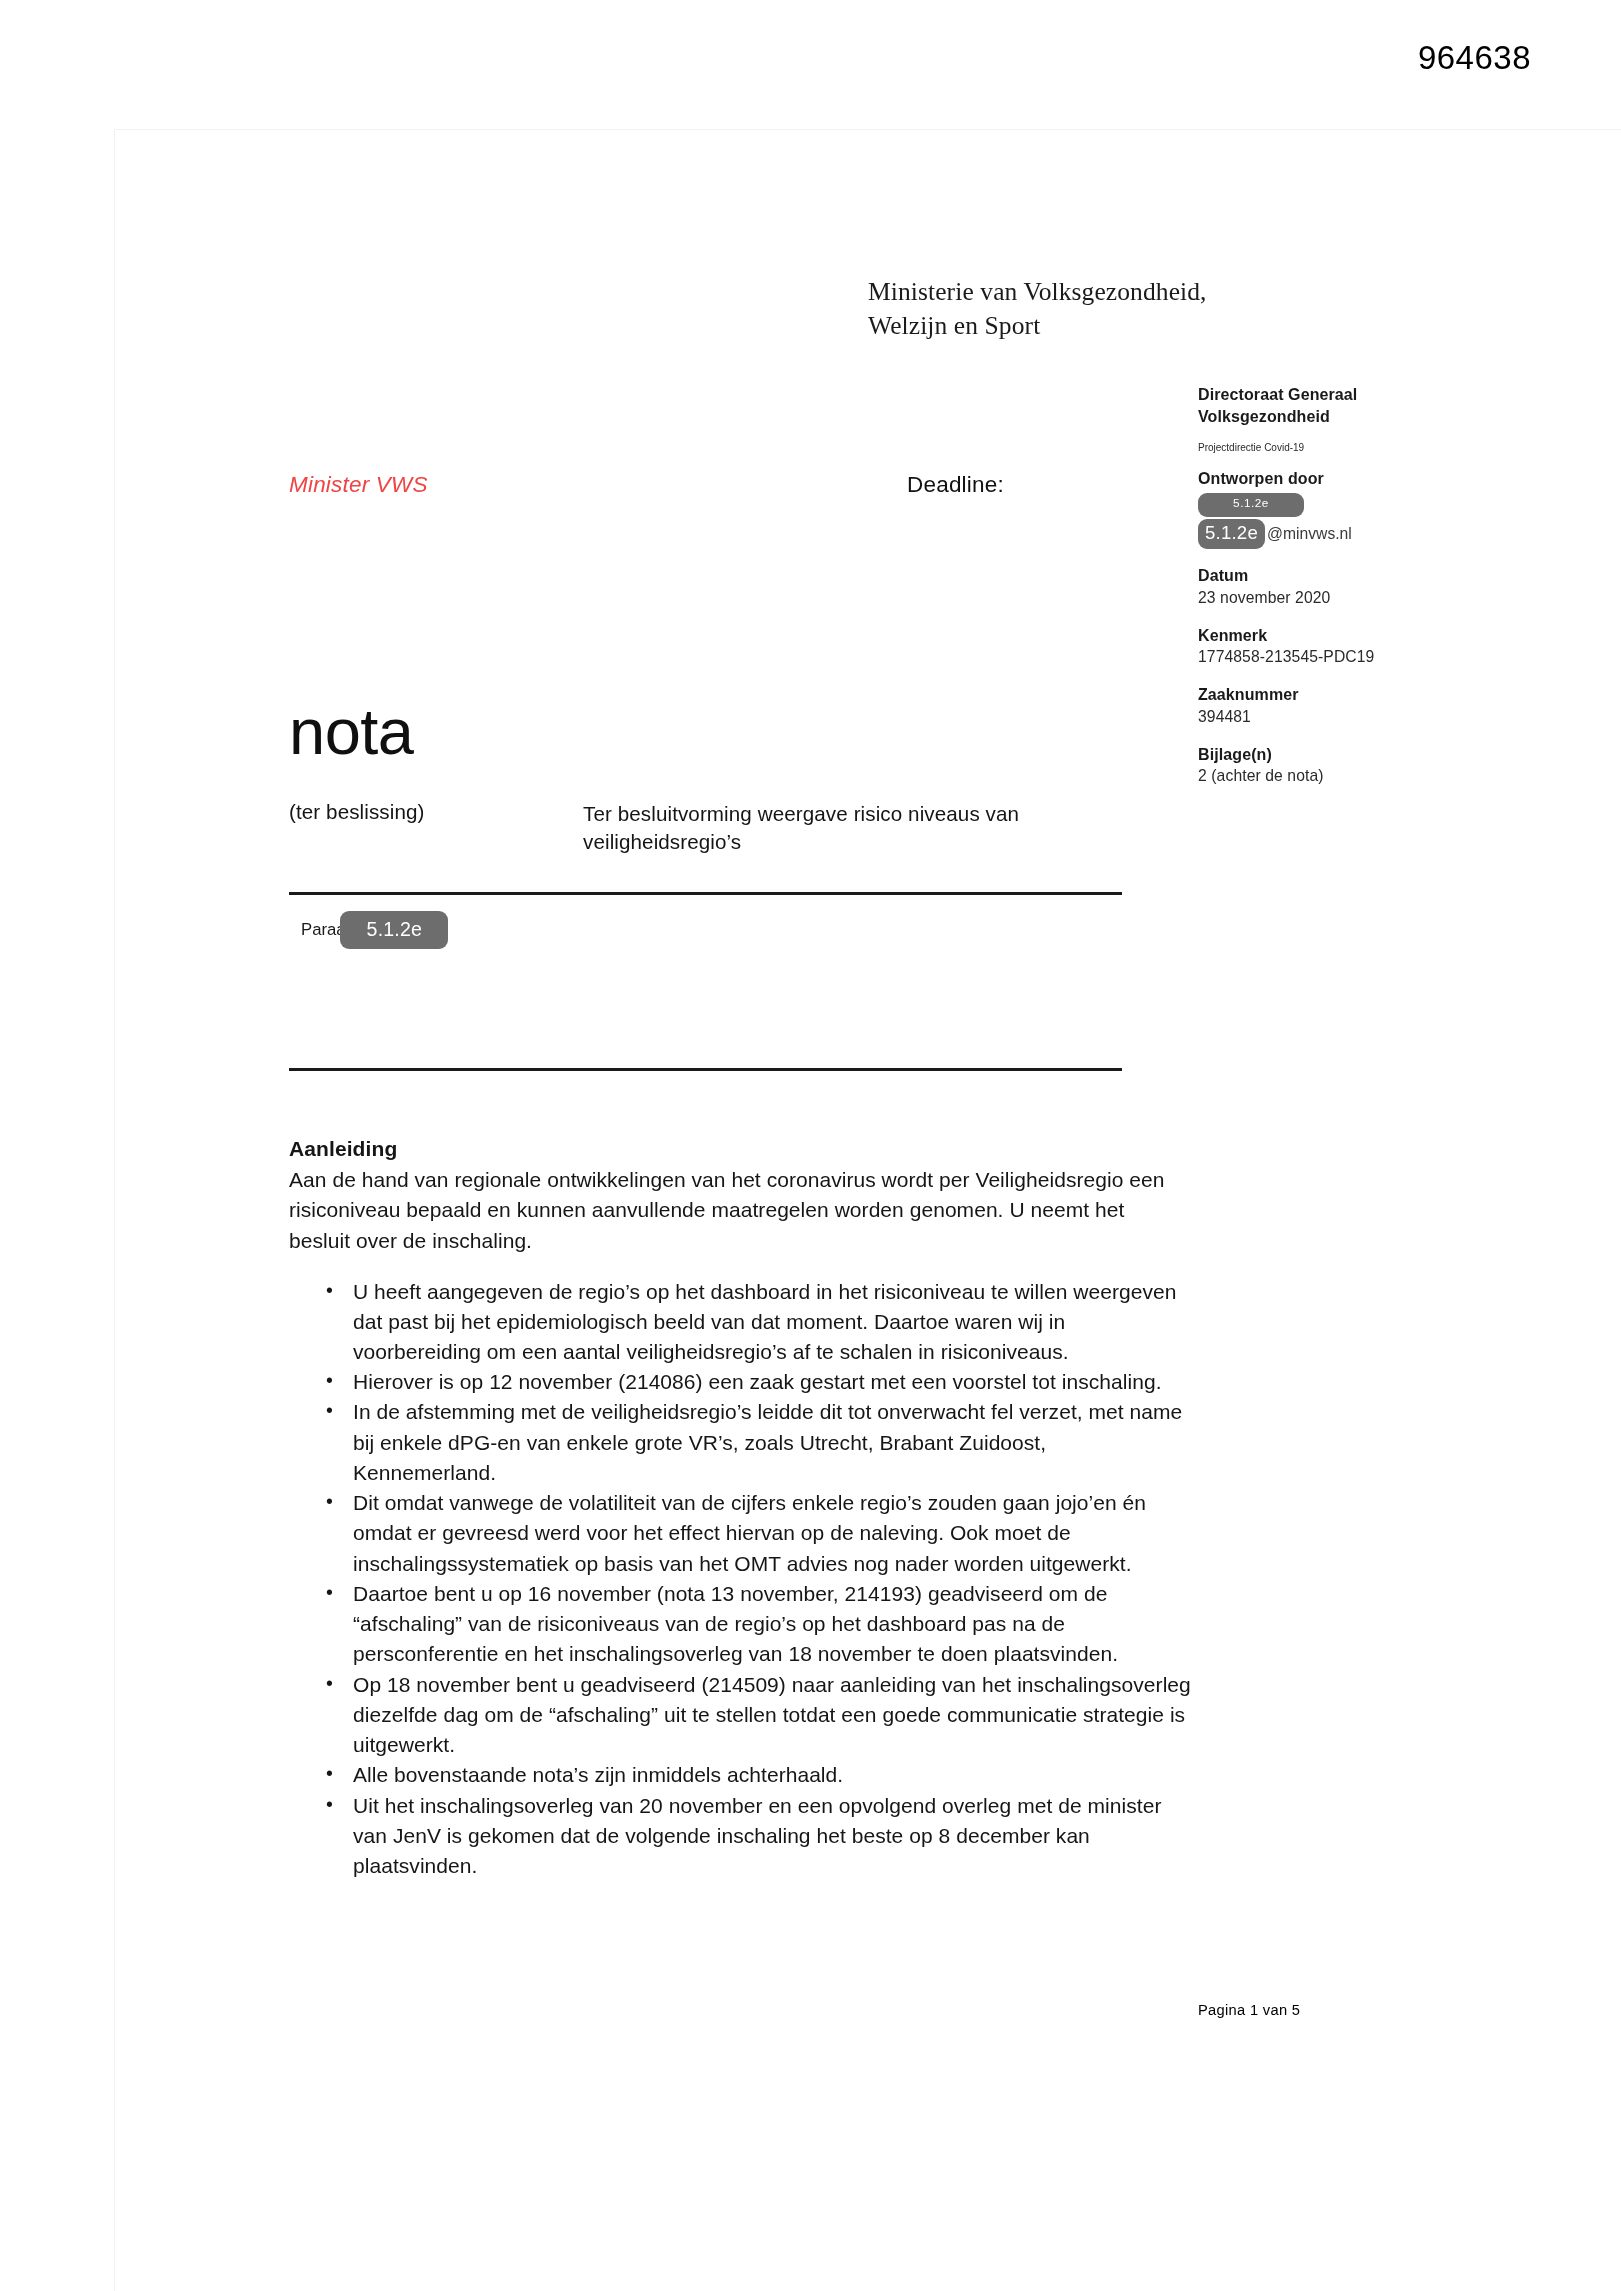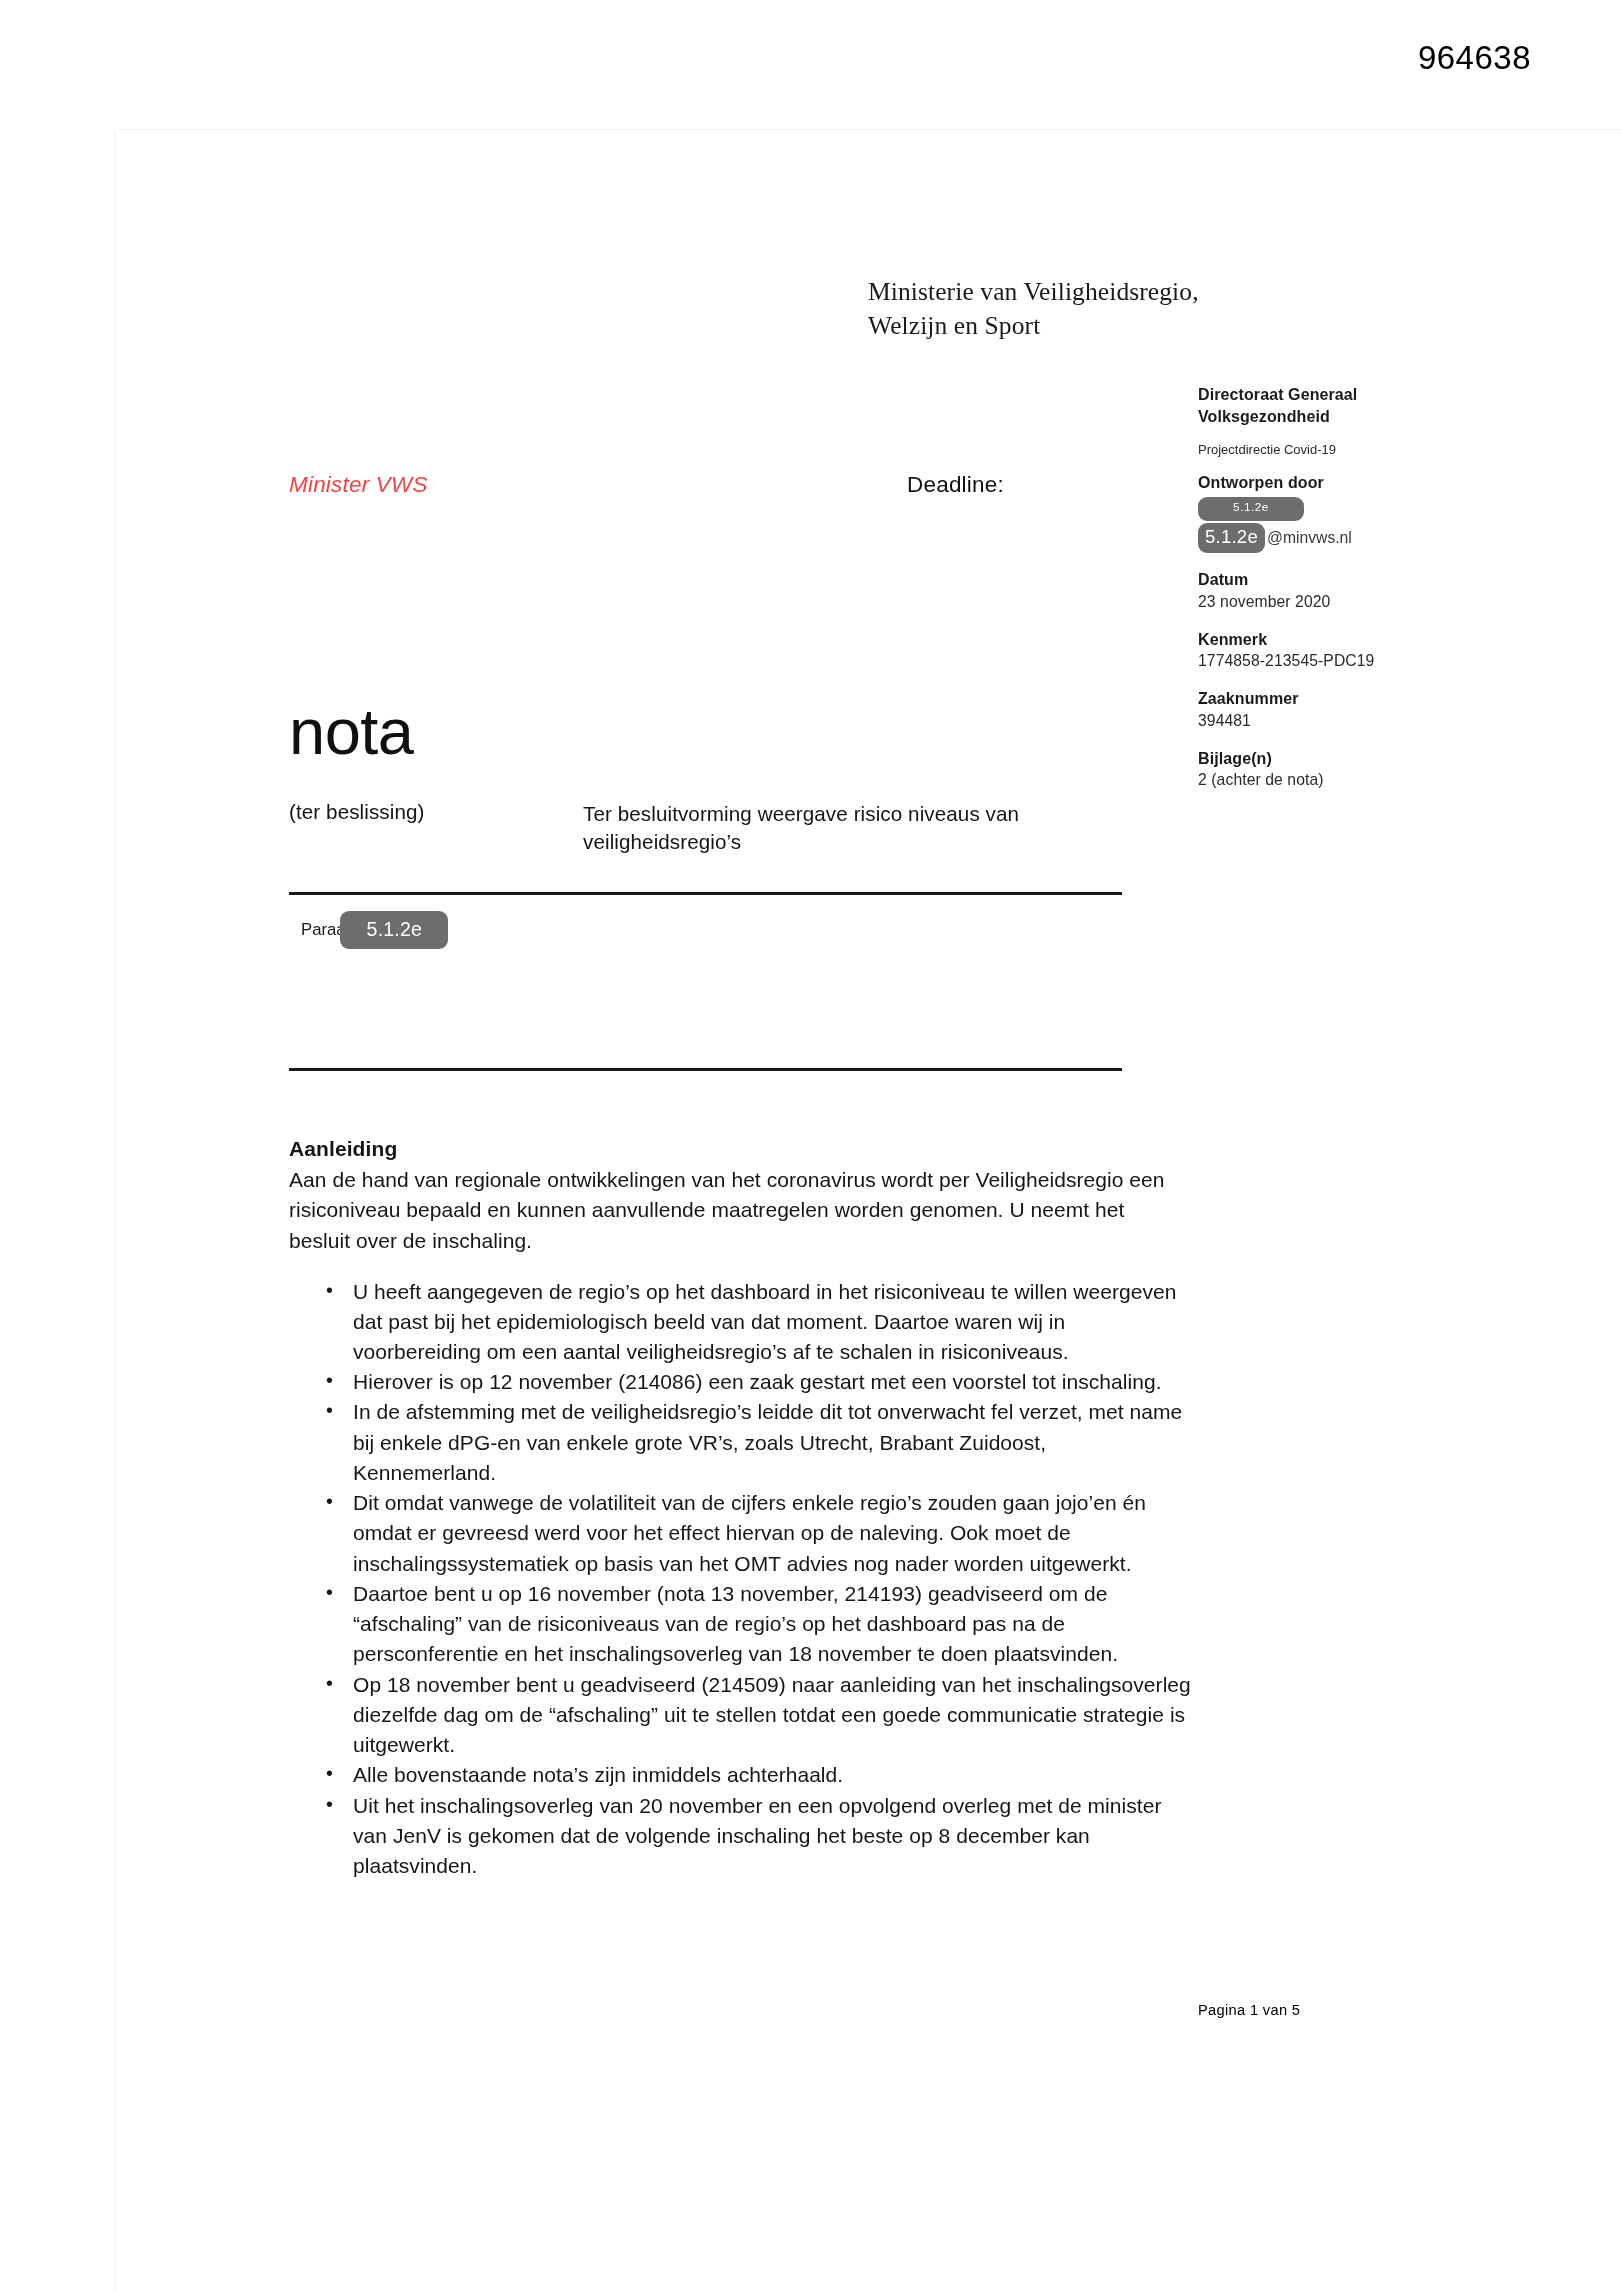--- a/index.html
+++ b/index.html
@@ -80,21 +80,21 @@
     display: block;
   }
   .meta .value {
     display: block;
     font-size: 15.7px;
     letter-spacing: 0.1px;
     color: #2a2a2a;
   }
   .meta .plain {
     display: block;
-    font-size: 13px;
+    font-size: 10px;
     color: #2a2a2a;
   }
   .meta .block-tight { margin-bottom: 13.7px; }
 
   
   .redaction {
     display: inline-block;
     background: #6d6d6d;
     color: #ffffff;
     text-align: center;
@@ -262,21 +262,21 @@
 <body>
 
 <div class="page">
 
   <div class="scan-edge-top"></div>
   <div class="scan-edge"></div>
 
   <div class="doc-number">964638</div>
 
   <div class="ministry">
-    <div>Ministerie van Veiligheidsregio,</div>
+    <div>Ministerie van Volksgezondheid,</div>
     <div>Welzijn en Sport</div>
   </div>
 
   <div class="meta">
 
     <div class="block-tight">
       <span class="label">Directoraat Generaal</span>
       <span class="label">Volksgezondheid</span>
     </div>
 

